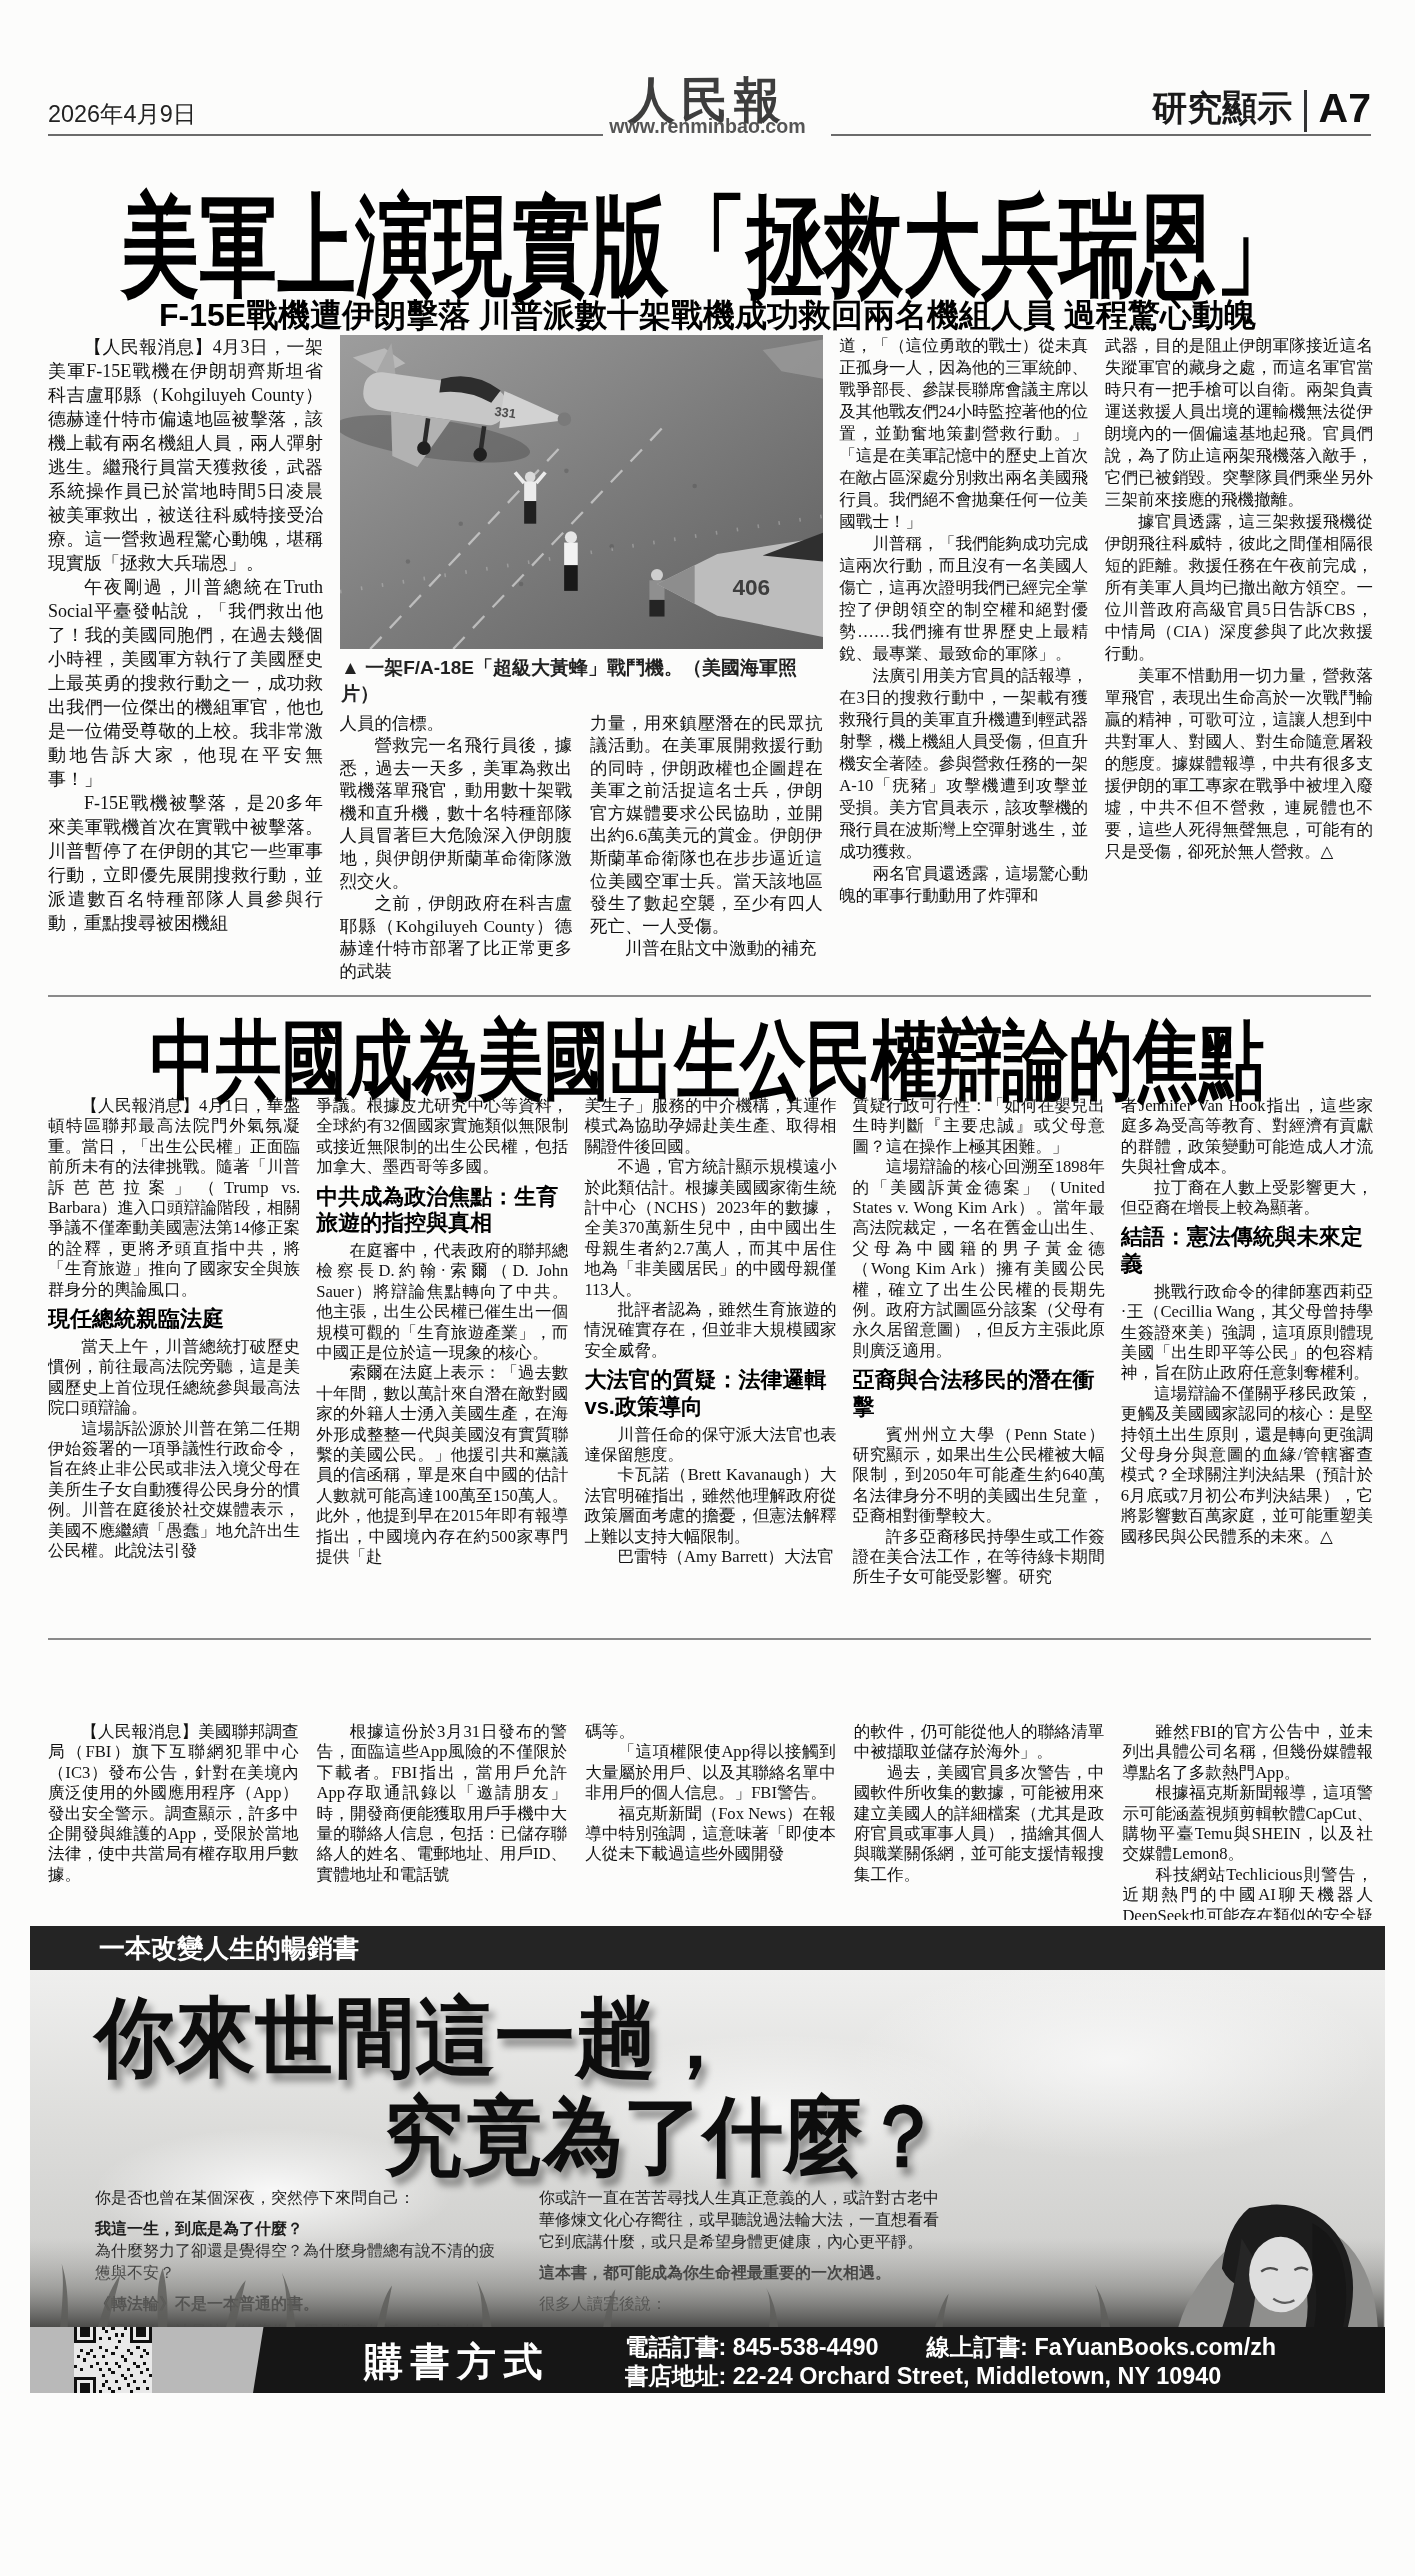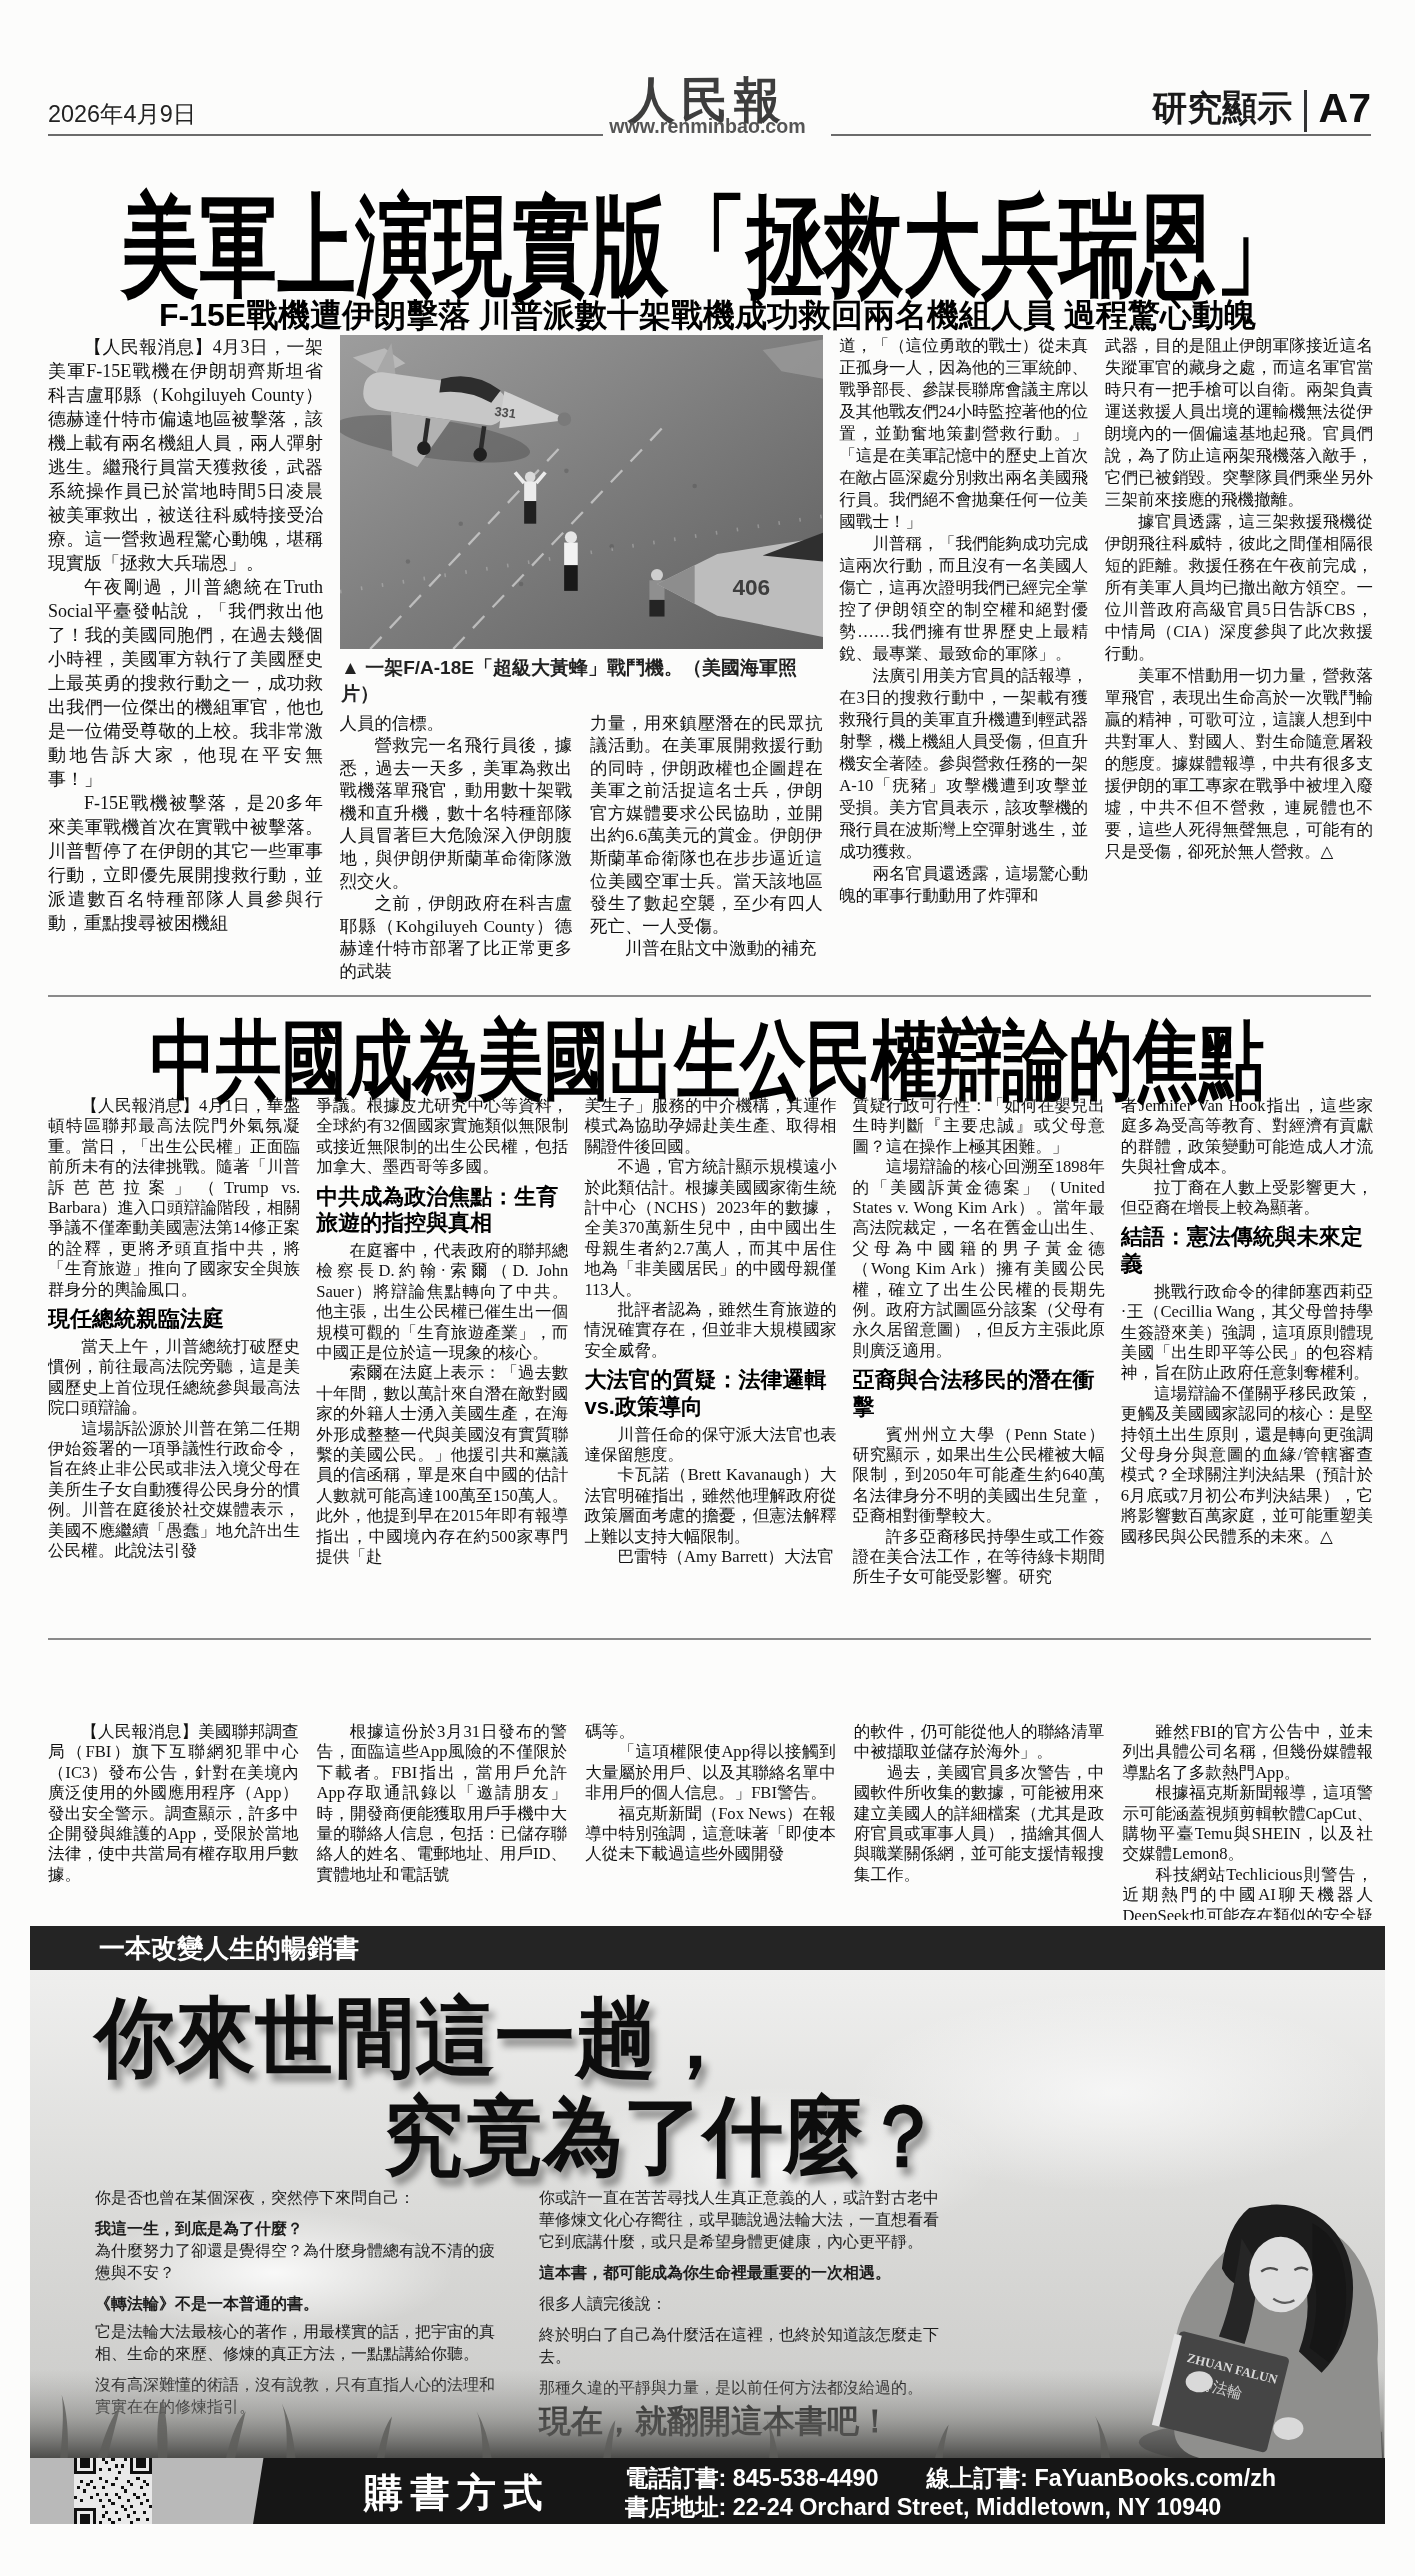--- a/index.html
+++ b/index.html
@@ -47,21 +47,21 @@
   .a23{font-size:16.6px;line-height:20.4px;}
   .a2-grid{top:1096px;width:1325px;height:534px;display:grid;
            grid-template-columns:repeat(5,1fr);column-gap:18px;gap:16px;}
   .a3-grid{top:1722px;width:1325px;height:198px;display:grid;
            grid-template-columns:repeat(5,1fr);column-gap:18px;}
   .a23 .colhead{font-size:22px;line-height:26.4px;}
   
   .ad{position:absolute;left:30px;top:1926px;width:1355px;height:599px;}
   .ad-banner{height:44px;background:#242424;color:#fff;font-size:26px;font-weight:bold;
              line-height:44px;padding-left:69px;font-family:"Liberation Sans","DejaVu Sans",sans-serif;}
-  .ad-main{position:relative;height:488px;overflow:hidden;
+  .ad-main{position:relative;height:357px;overflow:hidden;
      background:
        radial-gradient(257px 91px at 18% 62%, rgba(255,255,255,.85), rgba(255,255,255,0) 70%),
        radial-gradient(317px 113px at 55% 40%, rgba(255,255,255,.7), rgba(255,255,255,0) 70%),
        radial-gradient(377px 143px at 80% 25%, rgba(250,250,250,.8), rgba(255,255,255,0) 70%),
        linear-gradient(180deg,#efefee 0%,#dcdcda 45%,#c9c9c7 100%);}
   .ad-t1,.ad-t2{position:absolute;font-weight:900;color:#0d0d0d;white-space:nowrap;
        text-shadow:5.3px 6.8px 7.5px rgba(0,0,0,.38);transform:scale(1,1.08);transform-origin:left top;}
   .ad-t1{left:65px;top:10.6px;font-size:80px;}
   .ad-t2{left:353px;top:110px;font-size:80px;}
   .ad-cols{position:absolute;left:65px;top:217px;width:853px;display:flex;gap:35px;

